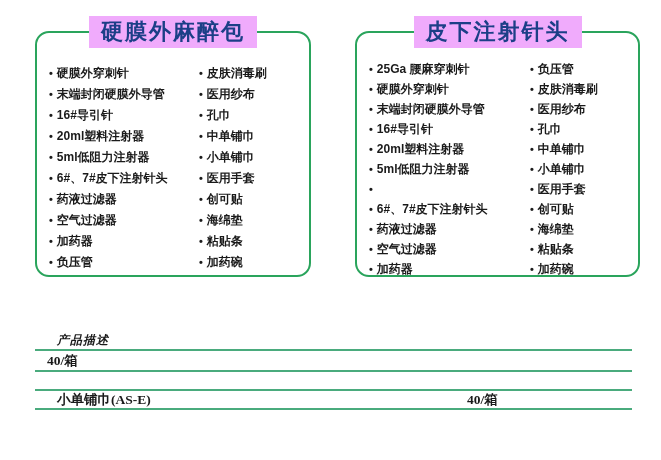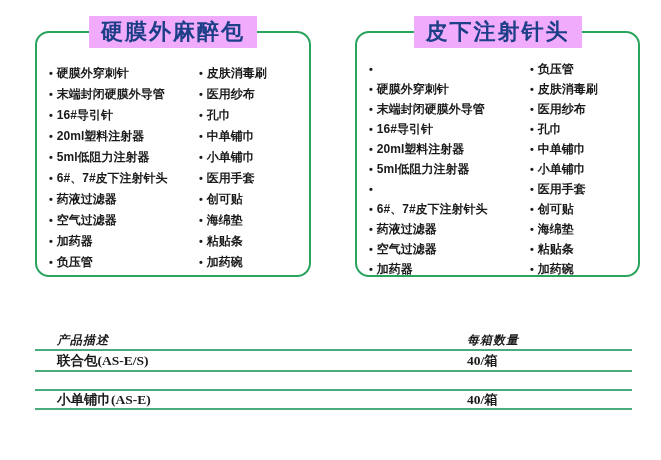--- a/index.html
+++ b/index.html
@@ -193,20 +193,21 @@
       </ul>
   </div>
 </div>
 
 <div class="kit-box box2">
   <div class="kit-title">皮下注射针头</div>
   <div class="kit-cols">
     <ul class="kit-list col-left">
         <li>
           <span class="bullet">•</span>
+          <span>25Ga 腰麻穿刺针</span>
         </li>
         <li>
           <span class="bullet">•</span>
           <span>硬膜外穿刺针</span>
         </li>
         <li>
           <span class="bullet">•</span>
           <span>末端封闭硬膜外导管</span>
         </li>
         <li>
@@ -286,24 +287,22 @@
           <span class="bullet">•</span>
           <span>加药碗</span>
         </li>
       </ul>
   </div>
 </div>
 
 <div class="product-table">
   <div class="t-head">
     <div class="t-col-product">产品描述</div>
-    <div class="t-col-qty">每箱数量</div>
   </div>
   <div class="t-row">
-    <div class="t-col-product">联合包(AS-E/S)</div>
     <div class="t-col-qty">40/箱</div>
   </div>
   <div class="t-spacer"></div>
   <div class="t-row row-top">
     <div class="t-col-product">小单铺巾(AS-E)</div>
     <div class="t-col-qty">40/箱</div>
   </div>
 </div>
 
 </body></html>

